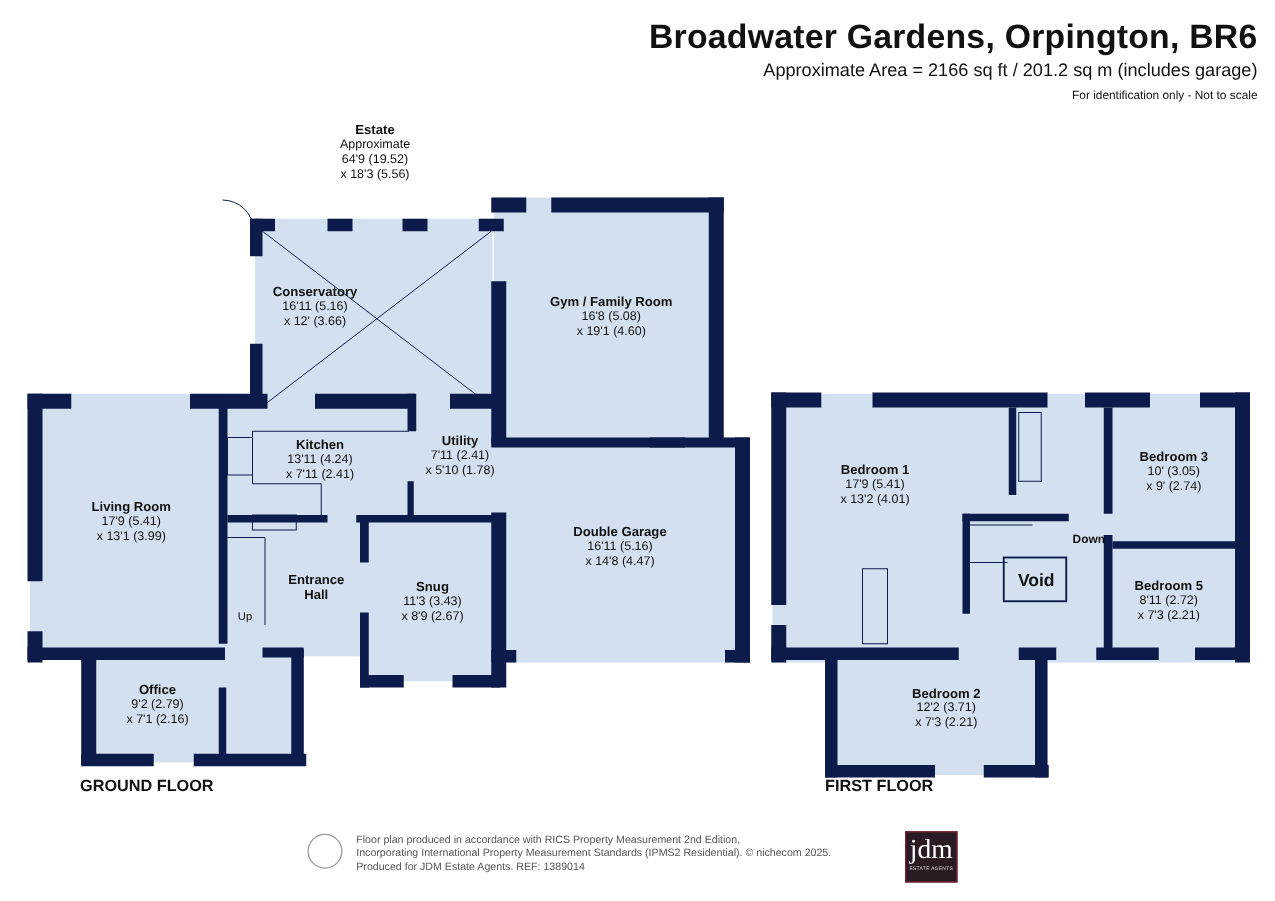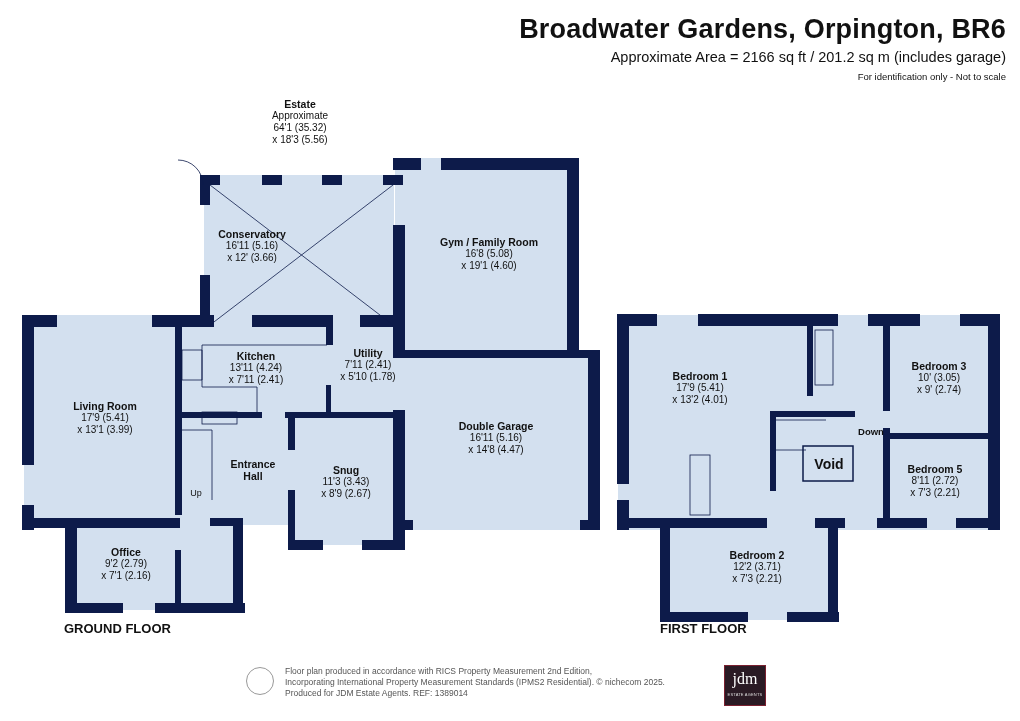--- a/index.html
+++ b/index.html
@@ -9,37 +9,37 @@
   .note { position:absolute; right:14px; top:71px; font-size:9.5px; }
   .plan { position:absolute; left:0; top:0; }
   .lbl { position:absolute; text-align:center; font-size:10px; line-height:12px; transform:translateX(-50%); white-space:nowrap; }
   .lbl .n { font-weight:bold; font-size:10.5px; display:block; }
   .lbl span { display:block; }
   .floor { position:absolute; font-weight:bold; font-size:13px; }
   .footer { position:absolute; left:285px; top:666px; font-size:8.5px; color:#555; line-height:11px; }
   .footer span { display:block; }
   .person { position:absolute; left:246px; top:667px; width:26px; height:26px; border:1px solid #999; border-radius:50%; }
   .logo { position:absolute; left:724px; top:665px; width:40px; height:39px; background:#2a1a24; border:1px solid #7a2030; color:#fff; text-align:center; }
-  .logo .l1 { font-family:"Liberation Serif", serif; font-size:16px; line-height:26px; display:block; }
+  .logo .l1 { font-family:"Liberation Serif", serif; font-size:22px; line-height:26px; display:block; }
   .logo .l2 { font-size:4px; letter-spacing:0.2px; display:block; color:#ddd; }
   .garden { position:absolute; left:300px; top:98px; text-align:center; font-size:10px; line-height:12px; transform:translateX(-50%); }
   .garden .n { font-weight:bold; display:block; font-size:10.5px; }
   .garden span { display:block; }
 </style>
 </head>
 <body>
 
 <div class="title">Broadwater Gardens, Orpington, BR6</div>
 <div class="area">Approximate Area = 2166 sq ft / 201.2 sq m (includes garage)</div>
 <div class="note">For identification only - Not to scale</div>
 
 <div class="garden">
   <span class="n">Estate</span>
   <span>Approximate</span>
-  <span>64'1 (35.32)</span>
+  <span>64'9 (19.52)</span>
   <span>x 18'3 (5.56)</span>
 </div>
 
 <svg class="plan" width="1020" height="721" viewBox="0 0 1020 721">
   <g fill="#d3e0ef" stroke="none">
 
     <rect x="204" y="175" width="190" height="150"></rect>
     <rect x="395" y="158" width="183" height="195"></rect>
     <rect x="24" y="315" width="155" height="207"></rect>
     <rect x="178" y="322" width="218" height="95"></rect>

